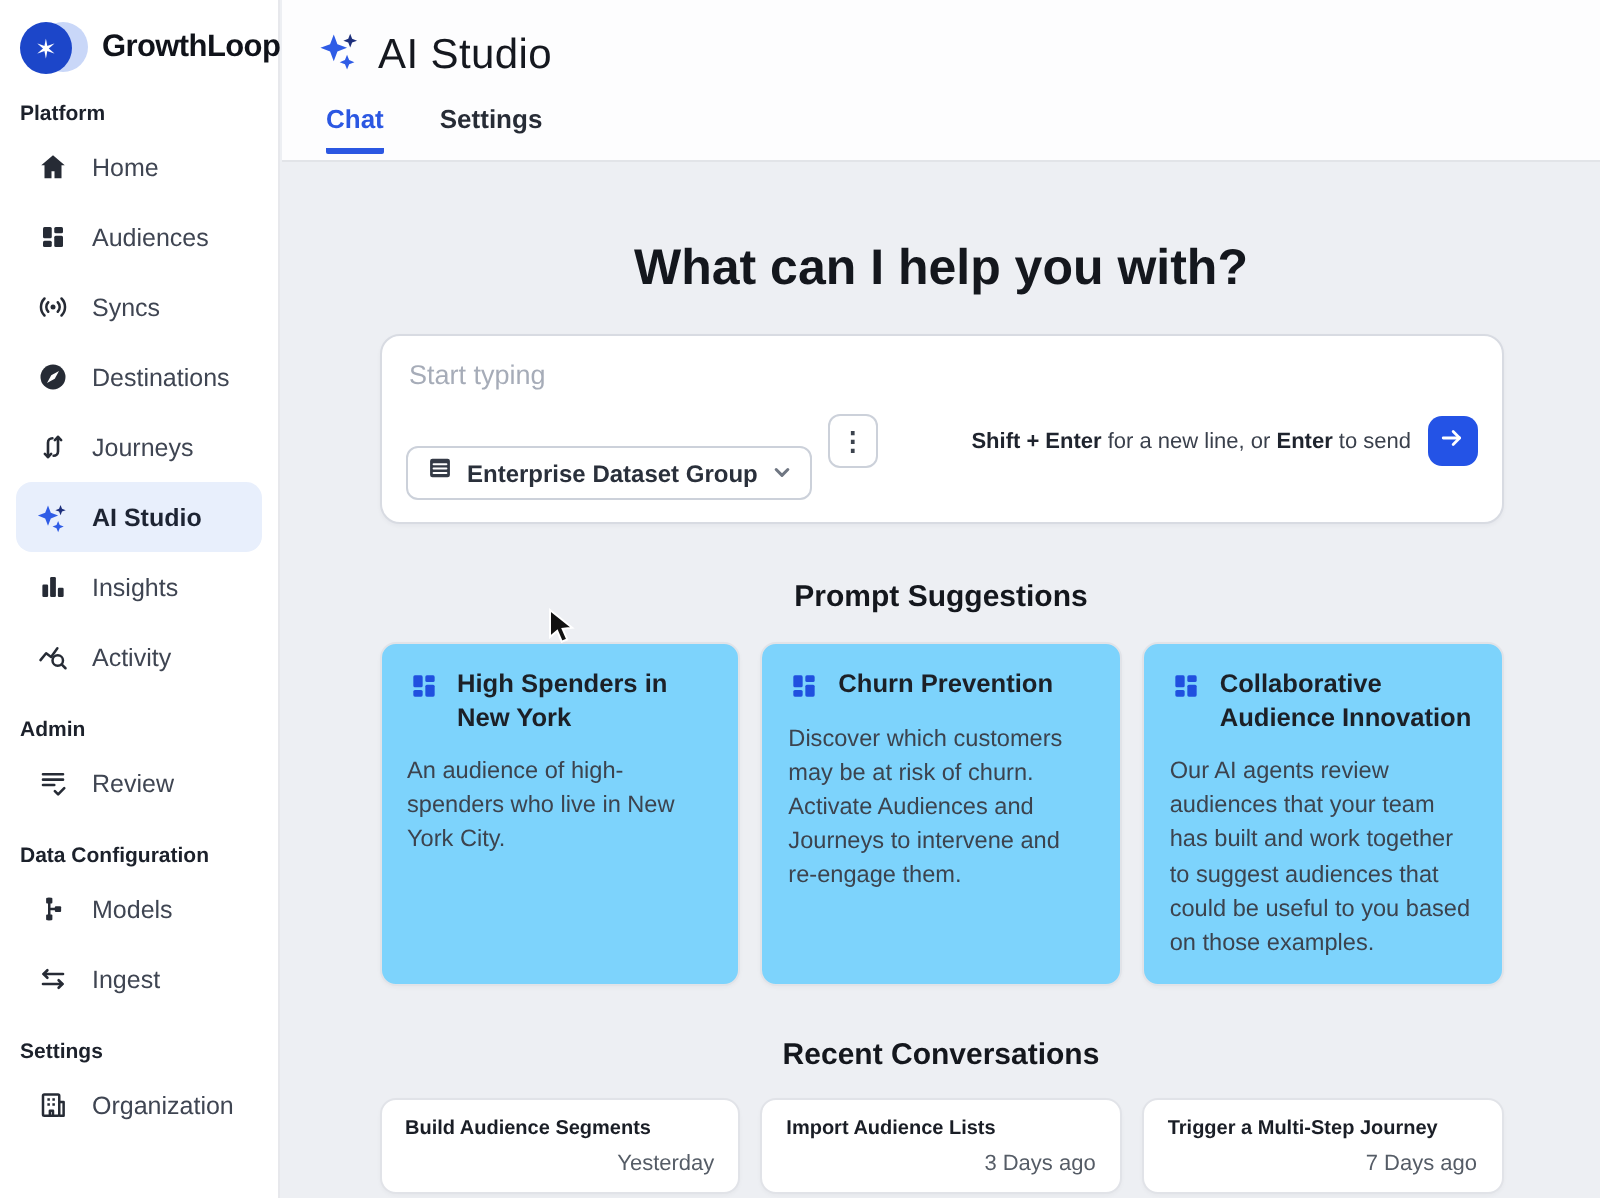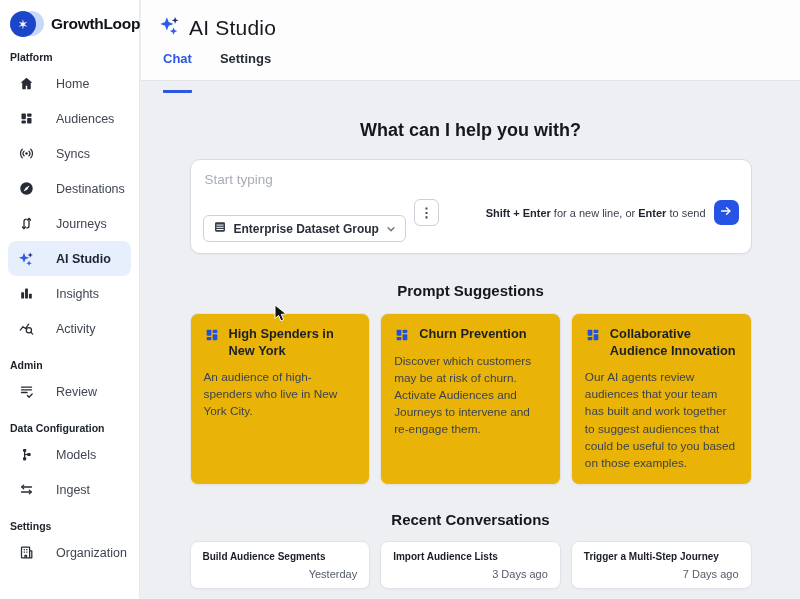--- a/index.html
+++ b/index.html
@@ -7,60 +7,60 @@
   .app { position:relative; width:800px; height:599px; }
 
   
   .sidebar { position:absolute; left:0; top:0; width:140px; height:599px; background:#ffffff; border-right:1px solid #e7e8ec; z-index:2; }
   .logo-row { display:flex; align-items:center; gap:7px; margin:10px 0 0 10px; height:28px; }
   .logo-mark { position:relative; width:34px; height:26px; flex:0 0 auto; }
   .logo-light { position:absolute; left:9px; top:0; width:25px; height:25px; border-radius:50%; background:#c9d7f8; }
   .logo-dark { position:absolute; left:0; top:0; width:26px; height:26px; border-radius:50%; background:#1c46c9; color:#fff; display:flex; align-items:center; justify-content:center; font-size:13px; }
   .brand-name { font-size:15.5px; font-weight:800; color:#10131a; letter-spacing:-0.3px; }
   .nav-section-label { margin:13px 0 3px 10px; font-size:10.5px; font-weight:700; color:#1c212b; }
-  .nav-item { position:relative; display:flex; align-items:center; height:35px; margin:0 8px; padding-left:10px; gap:22px; border-radius:8px; color:#262b35; cursor:pointer; }
+  .nav-item { position:relative; display:flex; align-items:center; height:35px; margin:0 8px; padding-left:10px; gap:12px; border-radius:8px; color:#262b35; cursor:pointer; }
   .nav-item .nav-label { font-size:12.5px; font-weight:500; color:#3f4552; }
   .nav-item.active { background:#e8effc; }
   .nav-item.active .nav-label { color:#1d2433; font-weight:600; }
   .nav-icon { width:16px; height:16px; display:flex; align-items:center; justify-content:center; }
   .nav-icon svg { width:15px; height:15px; }
   .ai-icon svg { width:16px; height:16px; }
 
   
   .app-header { position:absolute; left:141px; top:0; width:659px; height:81px; background:#fdfdfe; border-bottom:1px solid #e2e4e8; z-index:1; }
   .title-row { display:flex; align-items:center; gap:9px; padding:15px 0 0 18px; }
   .title-row svg { width:21px; height:21px; }
   .page-title { font-size:21px; font-weight:500; color:#15181f; letter-spacing:0.2px; }
   .tabs { display:flex; gap:28px; margin:11px 0 0 22px; }
-  .tab { font-size:13px; font-weight:700; color:#272c36; padding-bottom:24px; cursor:pointer; }
+  .tab { font-size:13px; font-weight:700; color:#272c36; padding-bottom:7px; cursor:pointer; }
   .tab.active { color:#2b57e2; border-bottom:3px solid #2b57e2; border-radius:1px; }
 
   
   .content { position:absolute; left:141px; top:82px; width:659px; height:517px; background:#edeff3; }
   .inner { width:562px; margin:0 auto; }
-  .hero-heading { margin-top:38px; text-align:center; font-size:18px; font-weight:600; color:#14171d; }
+  .hero-heading { margin-top:38px; text-align:center; font-size:25px; font-weight:600; color:#14171d; }
 
   .composer { position:relative; margin-top:18px; height:95px; background:#ffffff; border:1px solid #d8dbe2; border-radius:10px; box-shadow:0 1px 2px rgba(20,24,40,0.04); }
   .composer textarea { width:100%; height:48px; border:none; outline:none; resize:none; background:transparent; padding:12px 14px; font-family:"Liberation Sans", sans-serif; font-size:13.5px; color:#333946; }
   .composer textarea::placeholder { color:#a6acb8; }
   .composer-bar { position:absolute; left:12px; right:12px; bottom:11px; display:flex; align-items:center; gap:8px; }
   .dataset-select { display:flex; align-items:center; gap:7px; height:27px; padding:0 9px; border:1px solid #ccd1da; border-radius:6px; background:#fff; cursor:pointer;margin-top:32px; }
   .dataset-select svg { width:14px; height:14px; }
   .dataset-label { font-size:12px; font-weight:600; color:#2a303b; white-space:nowrap; }
   .chevron svg { width:10px; height:10px; }
   .kebab-btn { display:flex; align-items:center; justify-content:center; width:25px; height:27px; border:1px solid #ccd1da; border-radius:6px; background:#fff; color:#3c434e; font-size:13px; font-weight:700; cursor:pointer; line-height:1; }
   .bar-spacer { flex:1; }
   .hint { font-size:11px; color:#3a404c; white-space:nowrap;padding-left:13px; }
   .hint b { color:#1f242e; font-weight:700; }
   .send-btn { width:25px; height:25px; border:none; border-radius:7px; background:#2453e6; display:flex; align-items:center; justify-content:center; cursor:pointer; flex:0 0 auto; }
   .send-btn svg { width:14px; height:14px; }
 
   .section-heading { margin-top:28px; text-align:center; font-size:15px; font-weight:700; color:#14171d; }
   .cards-row { display:flex; gap:10px; margin-top:14px; align-items:stretch; }
-  .suggestion-card { flex:1 1 0; background:#eab308; border:1px solid #e1e3e8; border-radius:8px; padding:12px 13px; min-height:118px; cursor:pointer; box-shadow:0 1px 2px rgba(20,24,40,0.03); }
+  .suggestion-card { flex:1 1 0; background:#7dd3fc; border:1px solid #e1e3e8; border-radius:8px; padding:12px 13px; min-height:118px; cursor:pointer; box-shadow:0 1px 2px rgba(20,24,40,0.03); }
   .card-title-row { display:flex; align-items:flex-start; gap:9px; }
   .card-icon { flex:0 0 auto; width:16px; height:16px; margin-top:1px; }
   .card-icon svg { width:16px; height:16px; }
   .card-title { font-size:12.8px; font-weight:700; color:#1c2027; line-height:1.3; }
   .card-body { margin-top:10px; font-size:11.8px; line-height:1.45; color:#3c434e; }
 
   .recent-row { display:flex; gap:10px; margin-top:13px; }
   .recent-card { flex:1 1 0; background:#fff; border:1px solid #e1e3e8; border-radius:8px; padding:9px 12px 8px; cursor:pointer; box-shadow:0 1px 2px rgba(20,24,40,0.03); }
   .recent-title { font-size:10px; font-weight:700; color:#1a1e26; white-space:nowrap; }
   .recent-time { margin-top:6px; text-align:right; font-size:11px; color:#555c66; }

